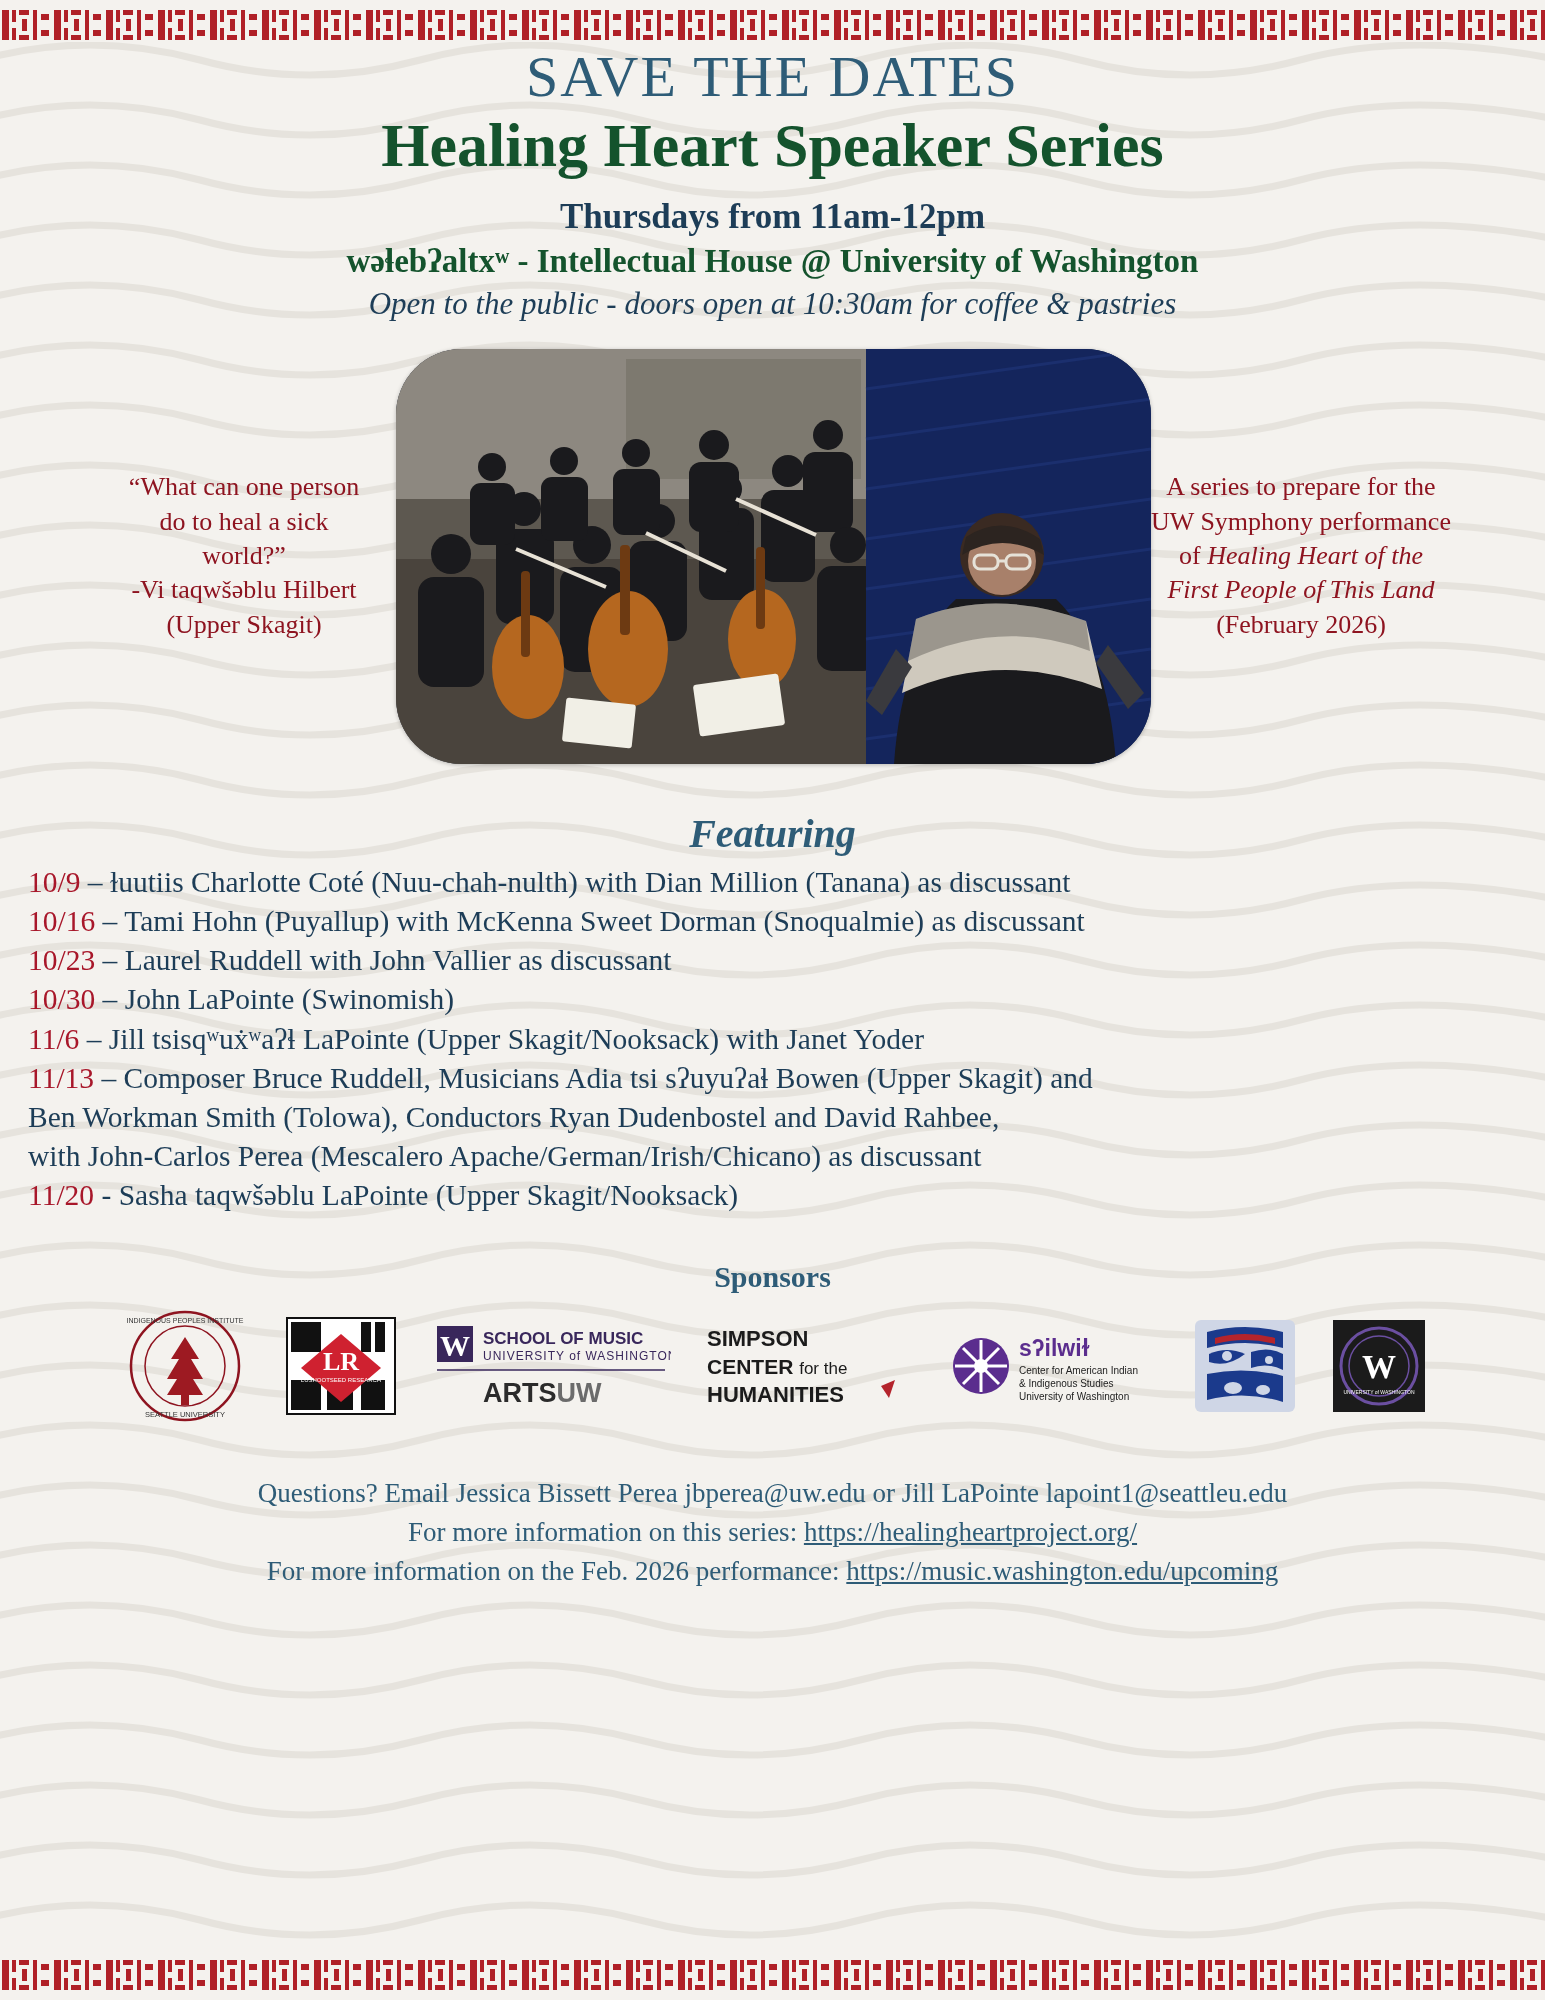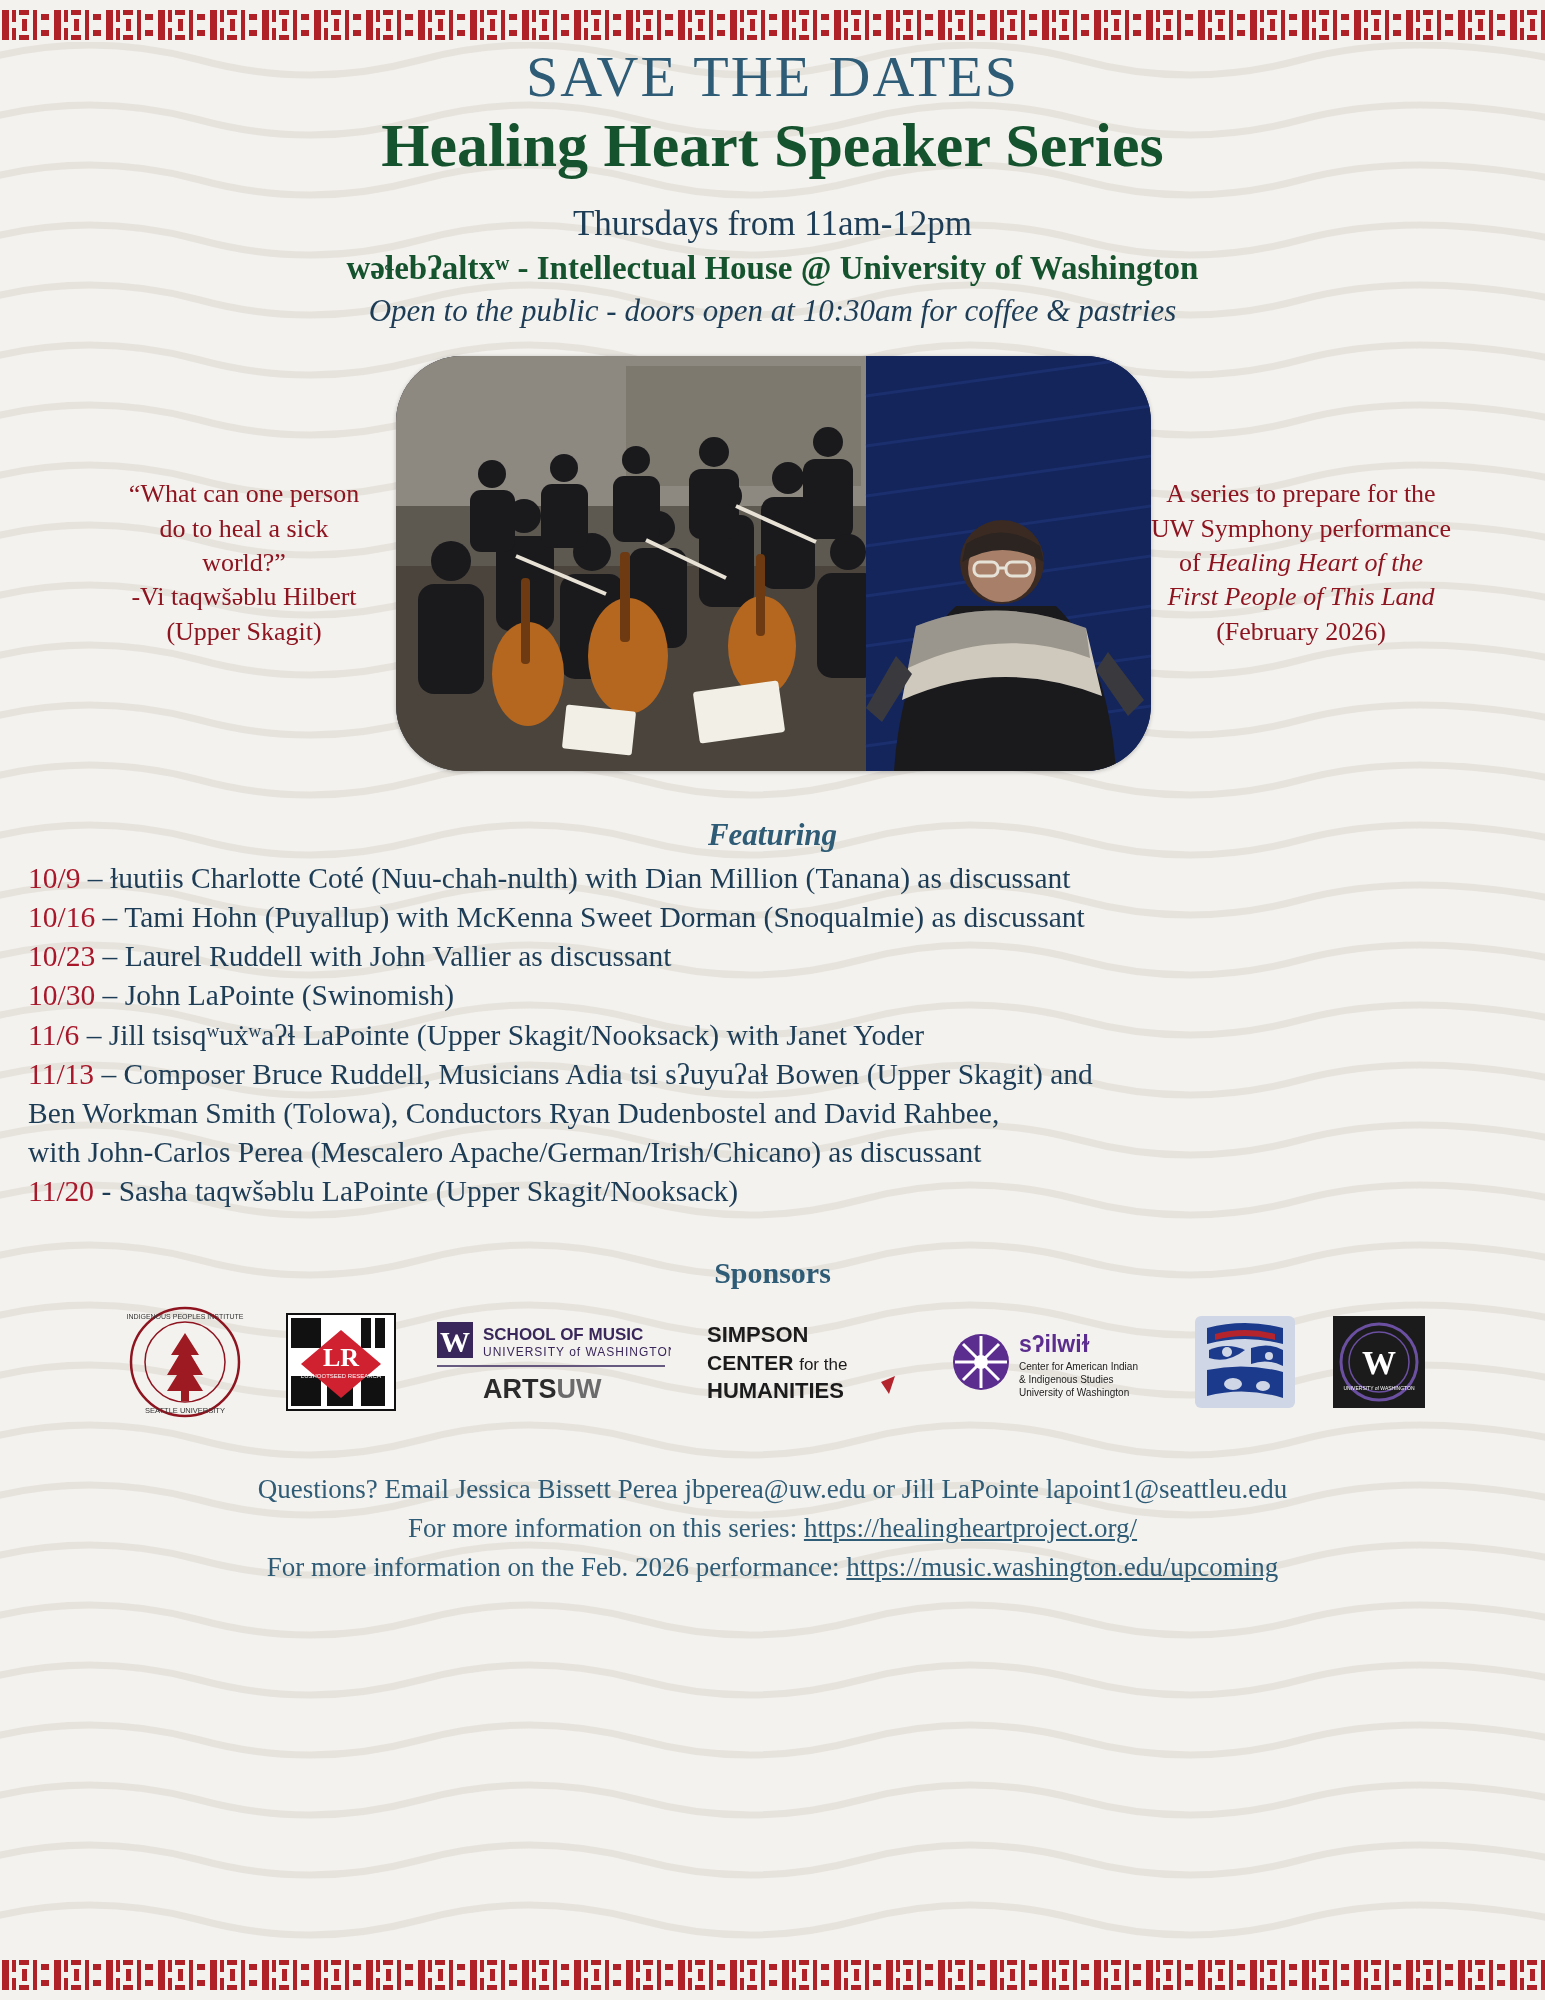--- a/index.html
+++ b/index.html
@@ -55,23 +55,23 @@
   }
   .series-title {
     font-size: 62px;
     font-weight: bold;
     color: #14532d;
     line-height: 1.1;
     margin-top: 2px;
   }
   .sub-when {
     font-size: 35px;
-    font-weight: normal;
+    font-weight: bold;
     color: #1d3d57;
-    margin-top: 24px;
+    margin-top: 17px;
     line-height: 1.2;
   }
   .sub-where {
     font-size: 33px;
     font-weight: bold;
     color: #14532d;
     margin-top: 4px;
     line-height: 1.2;
   }
   .sub-open {
@@ -107,21 +107,21 @@
     position: relative;
     flex: none;
     background: #1b2b4a;
     box-shadow: 0 1px 4px rgba(0,0,0,.25);
   }
   .photo svg { display: block; }
 
   
   .section-label {
     text-align: center;
-    font-size: 31px;
+    font-size: 40px;
     font-style: italic;
     font-weight: bold;
     color: #2e5c77;
     margin-top: 46px;
   }
   .lineup {
     margin-top: 6px;
   }
   .lineup .row {
     font-size: 29.5px;

